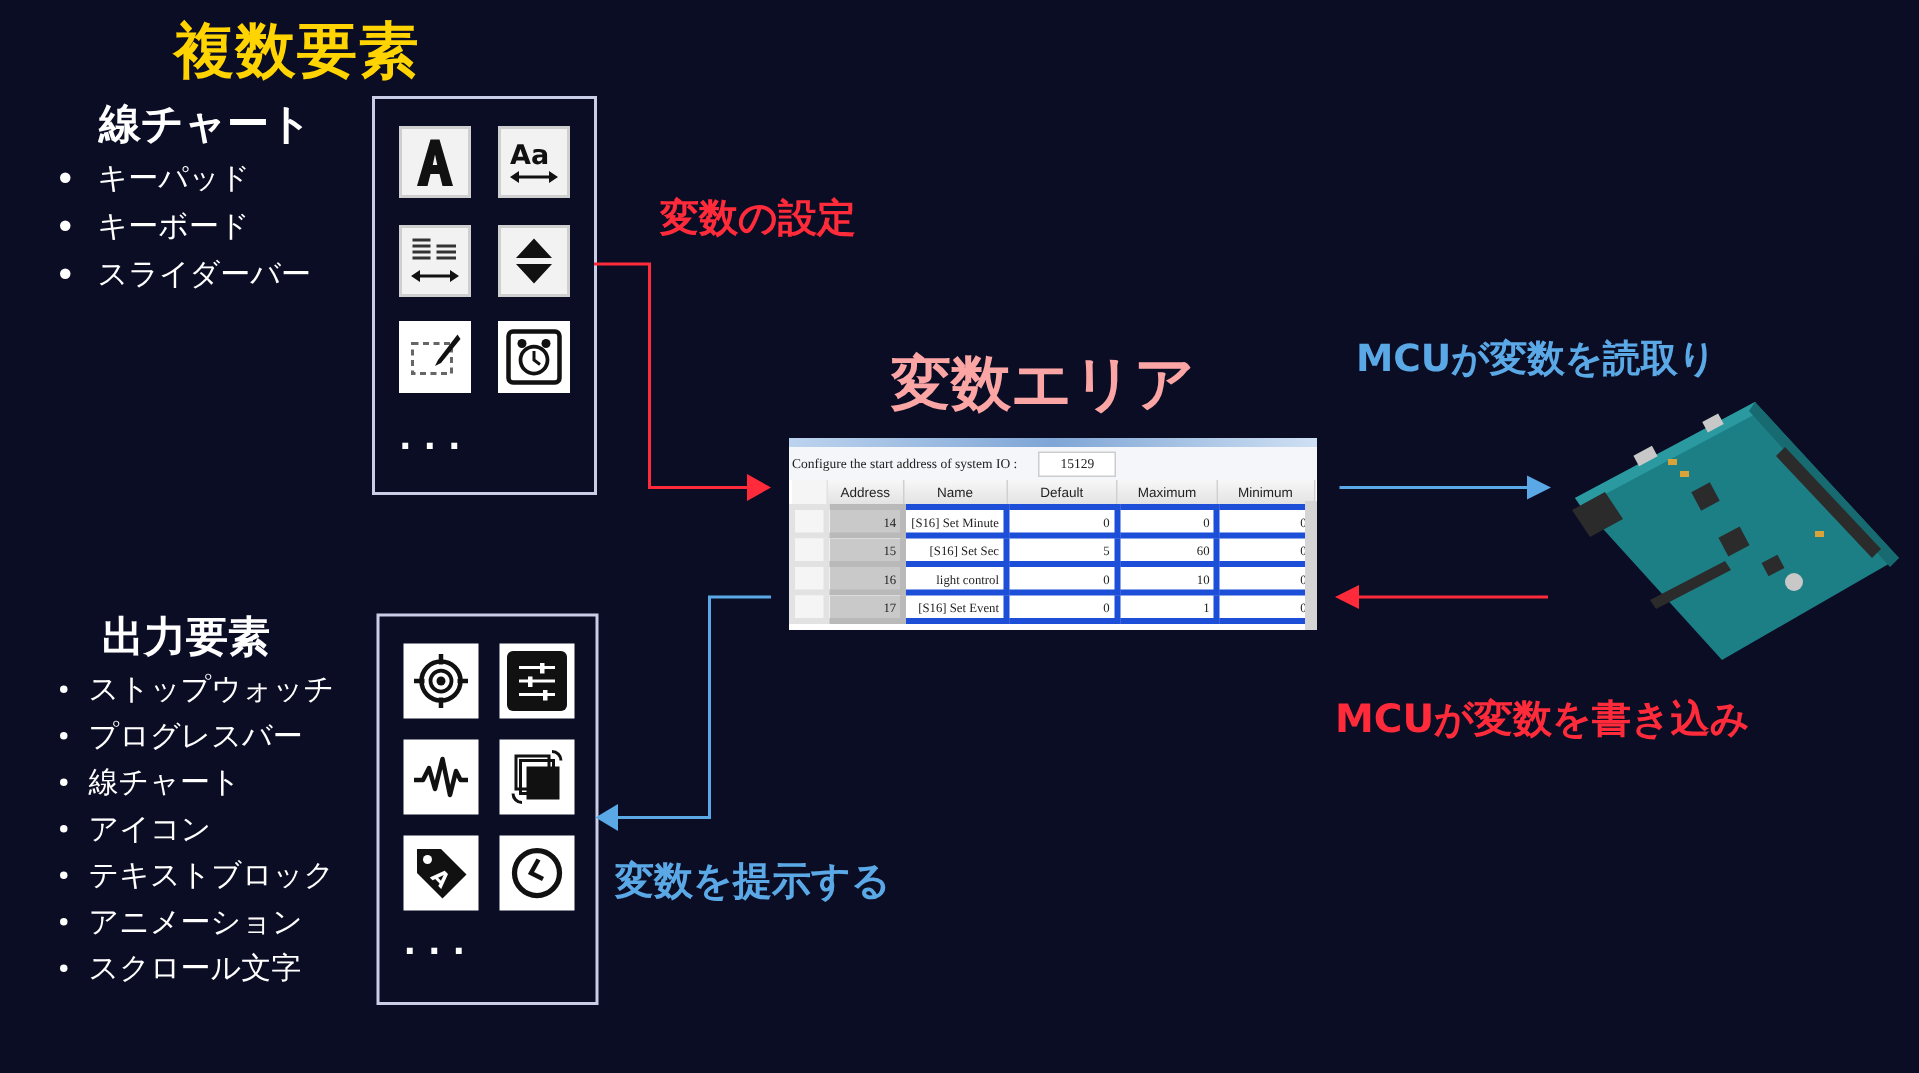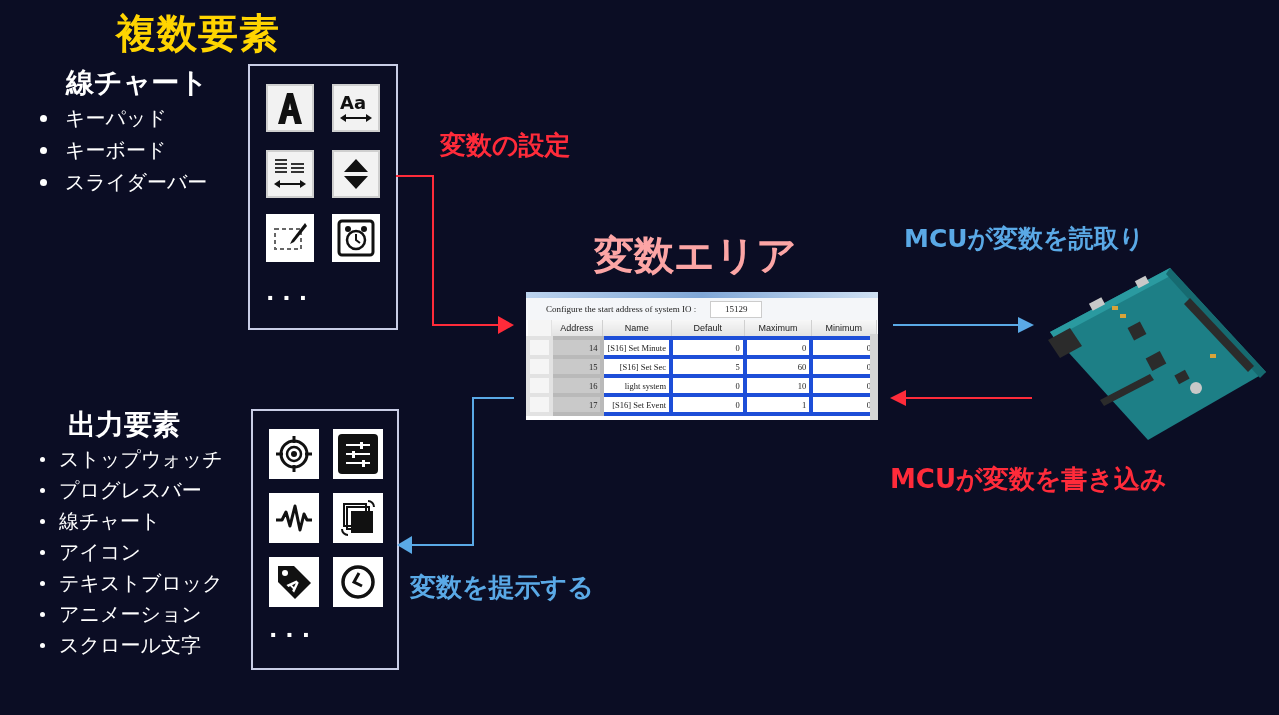--- a/index.html
+++ b/index.html
@@ -25,21 +25,21 @@
   }
   .icon-tile.white { background:#ffffff; box-shadow:none; }
   .dots { font-size:22px; letter-spacing:8px; color:#fff; font-weight:bold; }
   .label-red { color:#ff2b3a; font-weight:bold; font-size:26px; }
   .label-blue { color:#5aa9e6; font-weight:bold; font-size:26px; }
   .area-title { font-size:40px; font-weight:bold; color:#fca5a5; }
 
   
   .win { left:526px; top:292px; width:352px; height:128px; background:#ffffff; overflow:hidden; }
   .win-top { height:6px; background:linear-gradient(90deg,#bcd3ee,#7fa6d6,#cfe0f3); }
-  .win-cfg { height:22px; display:flex; align-items:center; font-family:"Liberation Serif", serif; font-size:9px; color:#222; padding-left:20px; background:#f4f6f9; }
+  .win-cfg { height:22px; display:flex; align-items:center; font-family:"Liberation Serif", serif; font-size:9px; color:#222; padding-left:2px; background:#f4f6f9; }
   .win-cfg .cfg-val { margin-left:14px; width:50px; height:15px; border:1px solid #ccc; background:#fff; display:flex; align-items:center; justify-content:center; font-size:9px; }
   table.vt { border-collapse:collapse; font-family:"Liberation Serif", serif; font-size:8.5px; color:#222; }
   table.vt th { font-family:"Liberation Sans", sans-serif; font-weight:normal; font-size:9px; height:14px; background:linear-gradient(#f7f7f7,#e3e3e3); border-right:1px solid #d0d0d0; border-bottom:1px solid #bbb; }
   table.vt td { height:15px; border:4px solid #1d4ed8; padding:0 3px; white-space:nowrap; overflow:hidden;text-align:right; }
   table.vt td.addr { background:#c9c9c9; border-color:#b9b9b9; }
   table.vt td.rowhdr, table.vt th.rowhdr { background:#f5f5f5; border-color:#e2e2e2; }
   .vscroll { position:absolute; right:0; top:42px; width:8px; height:86px; background:#d5d5d5; }
 
   .board { left:1040px; top:262px; width:228px; height:182px; }
 </style>
@@ -256,21 +256,21 @@
         <td class="rowhdr"></td>
         <td class="addr">15</td>
         <td>[S16] Set Sec</td>
         <td>5</td>
         <td>60</td>
         <td>0</td>
       </tr>
       <tr>
         <td class="rowhdr"></td>
         <td class="addr">16</td>
-        <td>light system</td>
+        <td>light control</td>
         <td>0</td>
         <td>10</td>
         <td>0</td>
       </tr>
       <tr>
         <td class="rowhdr"></td>
         <td class="addr">17</td>
         <td>[S16] Set Event</td>
         <td>0</td>
         <td>1</td>

